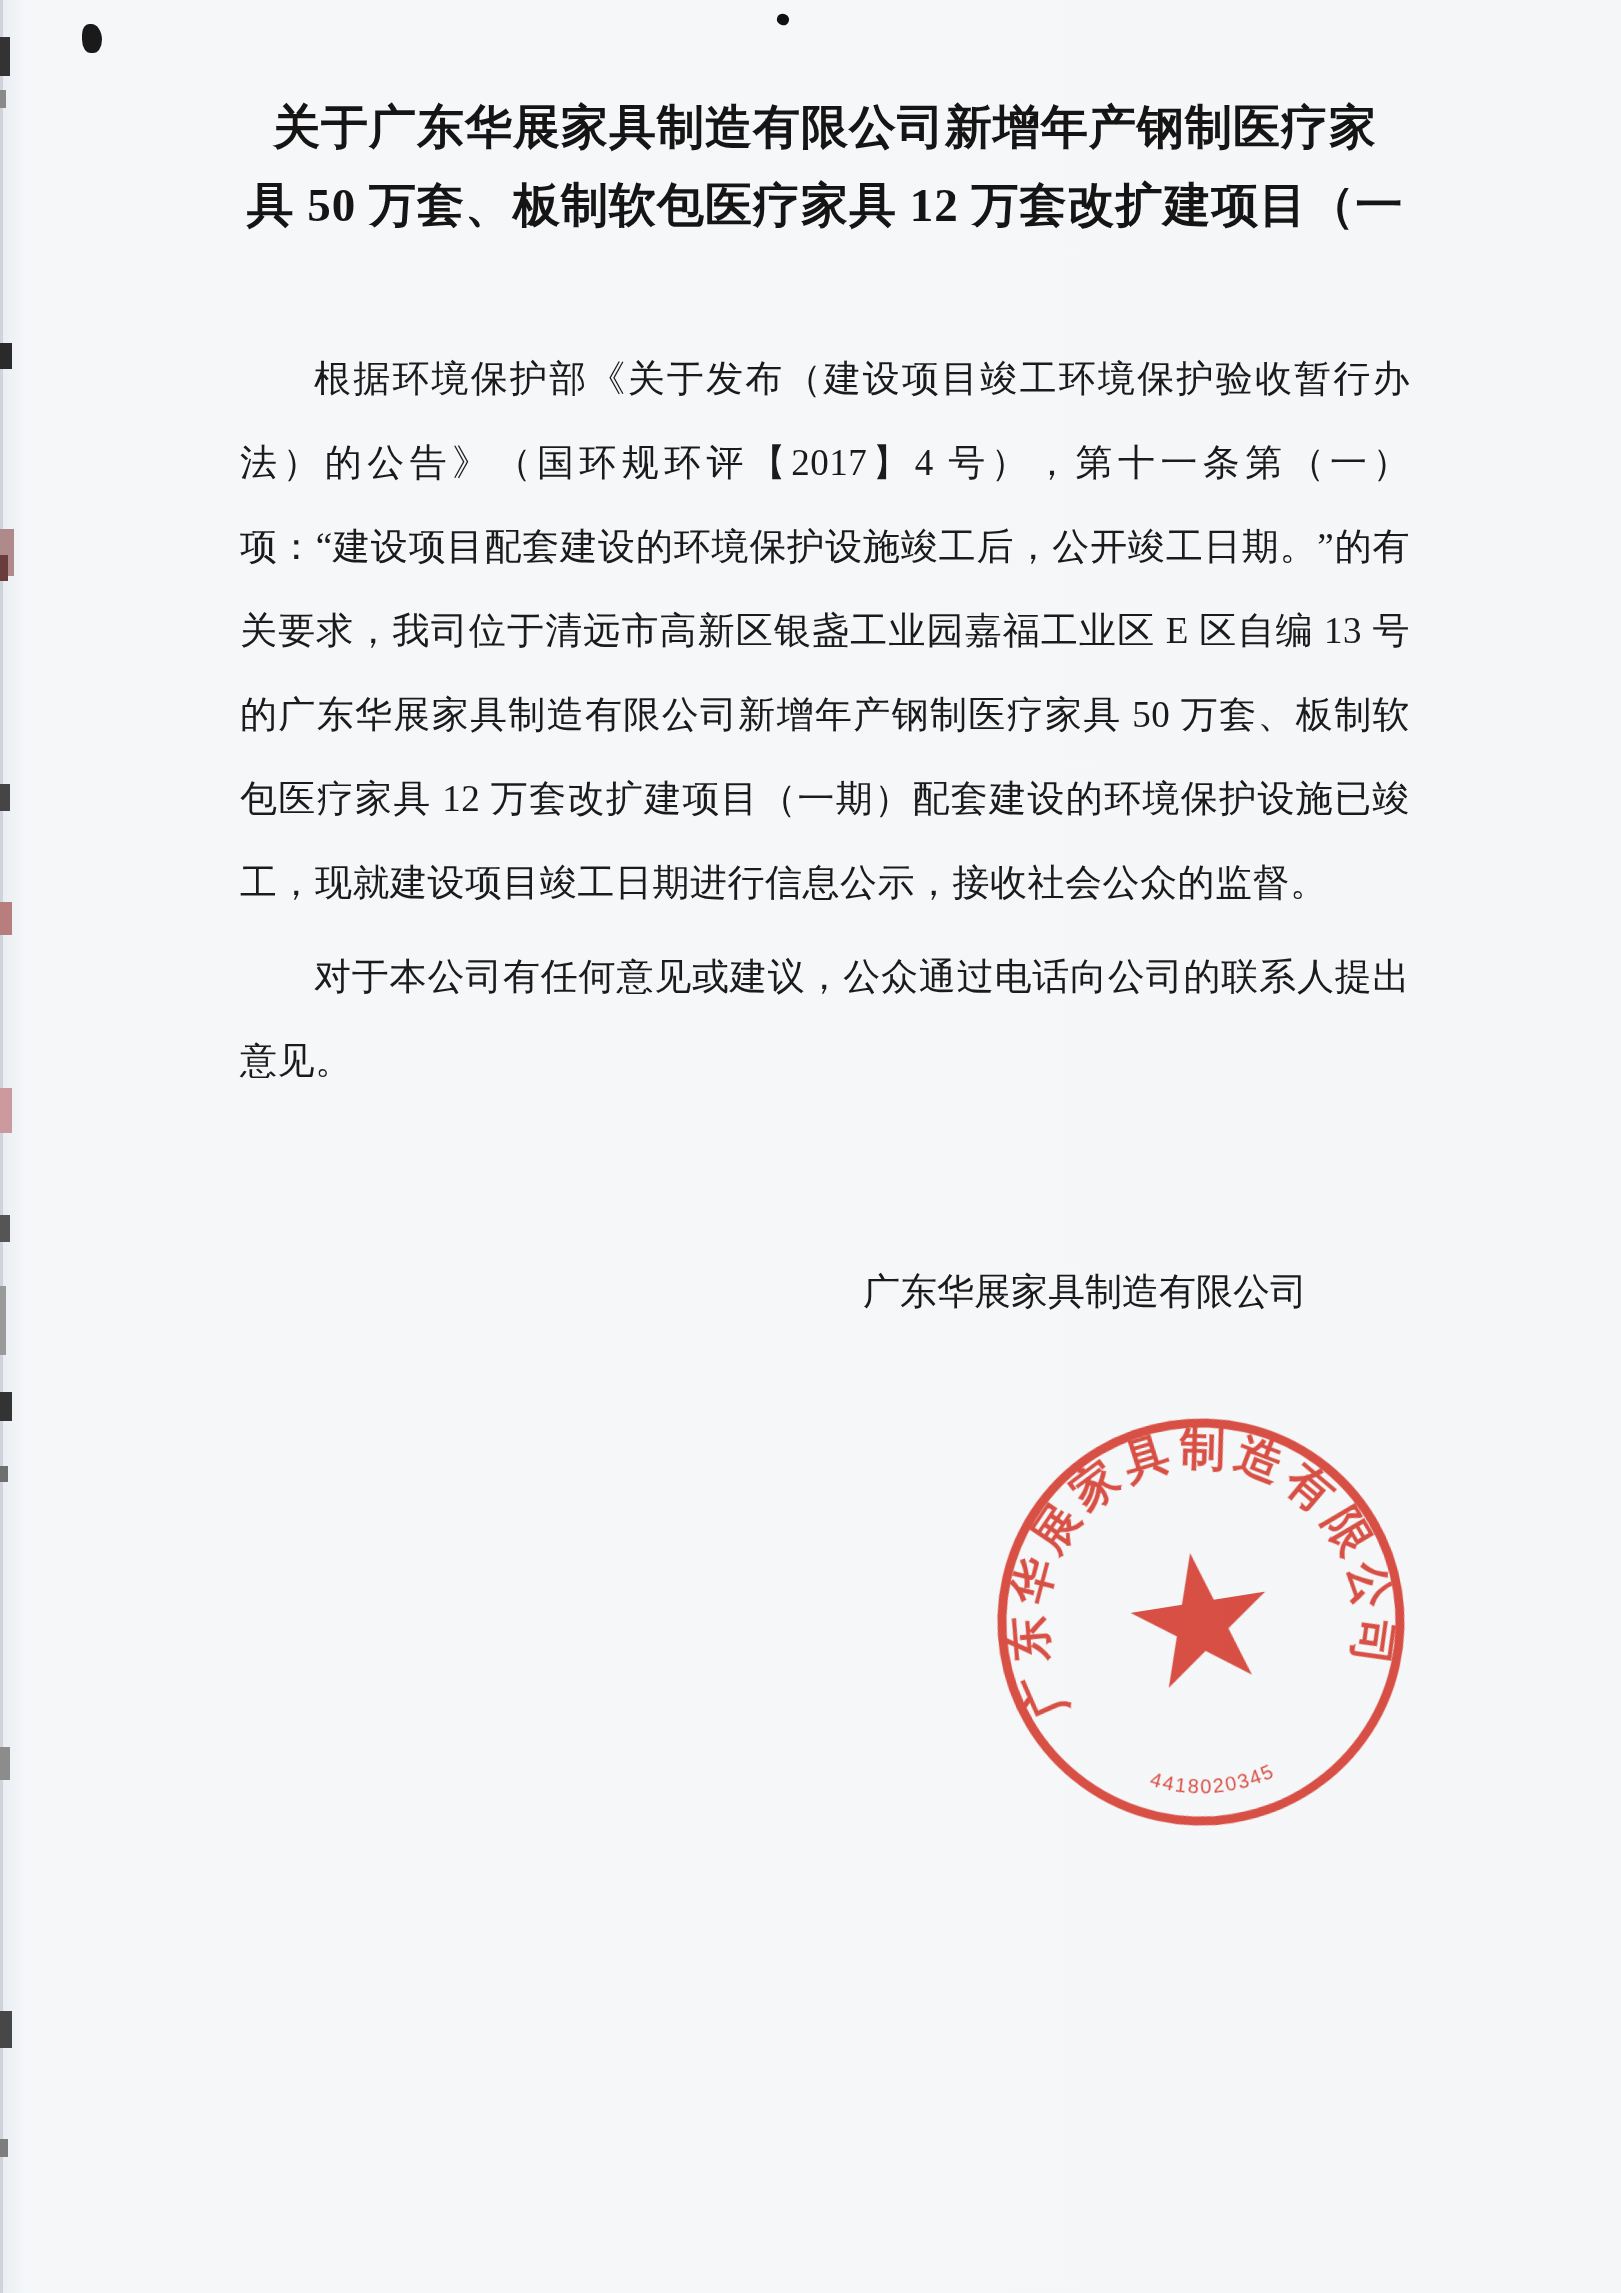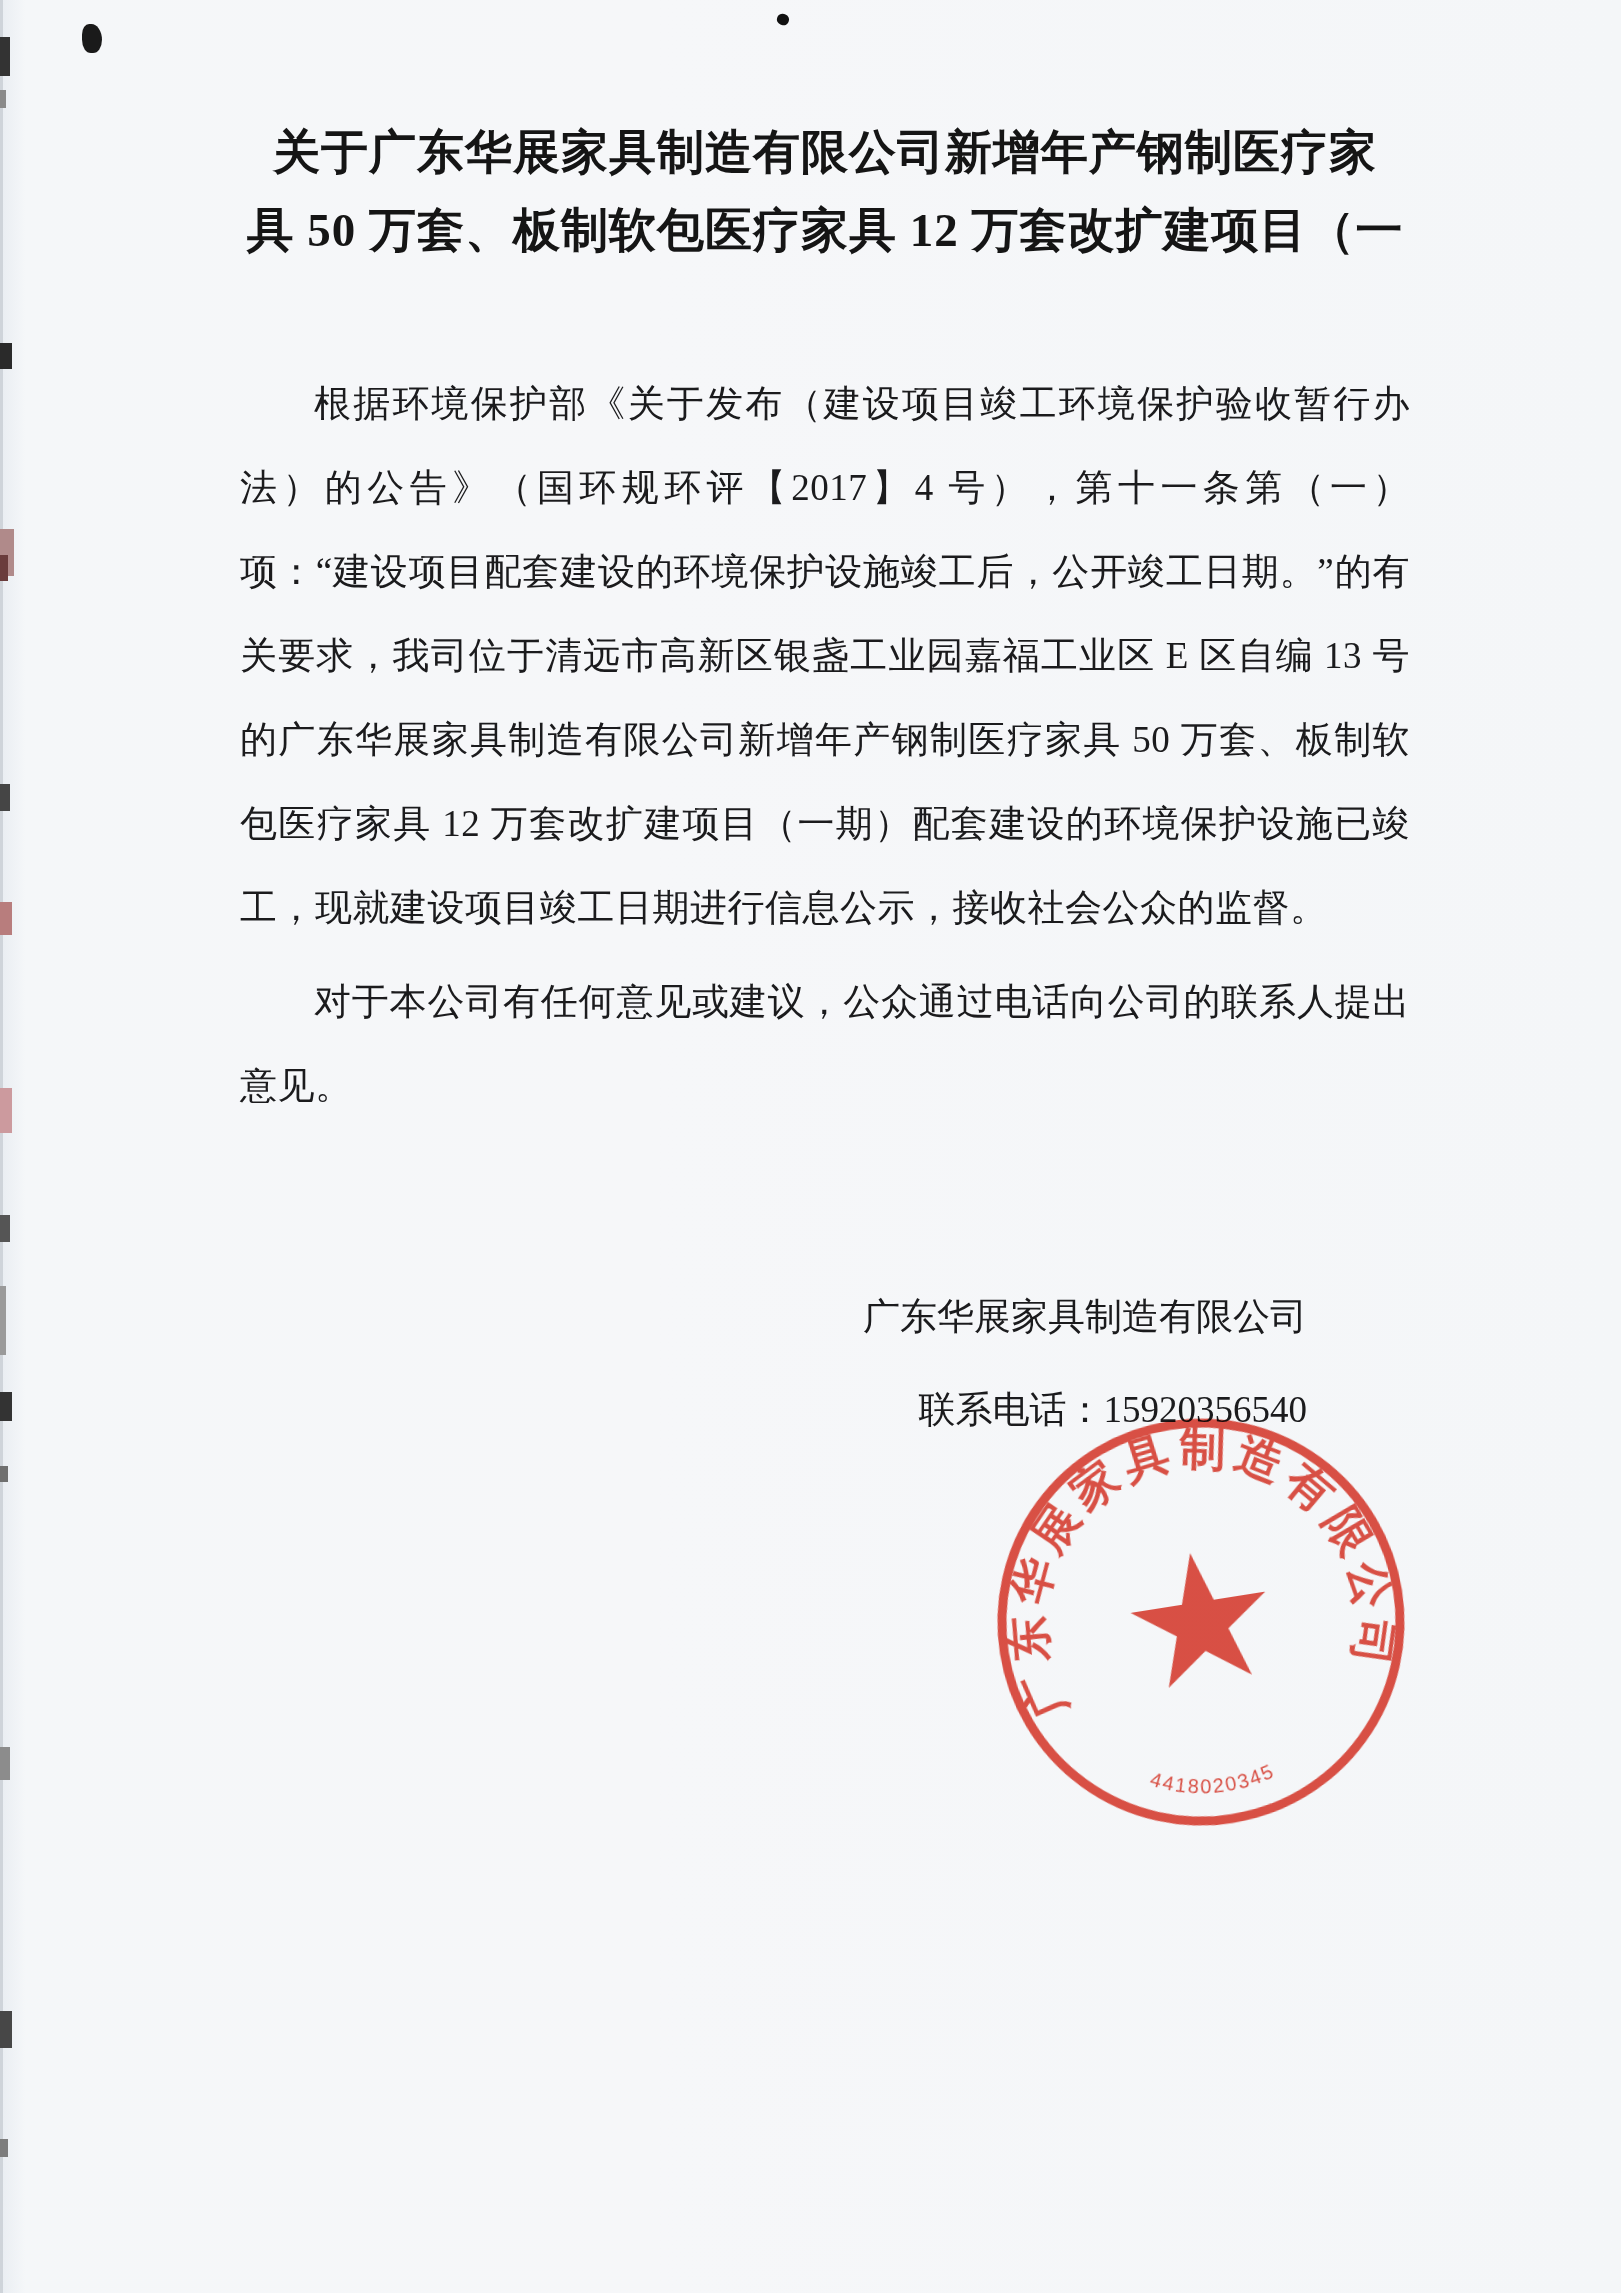--- a/index.html
+++ b/index.html
@@ -8,21 +8,21 @@
     background: #ffffff;
     font-family: "Liberation Serif", serif;
     position: relative;
     overflow: hidden;
   }
   .page {
     position: absolute; inset: 0;
     background:
       linear-gradient(90deg, rgba(210,218,228,0.35) 0px, rgba(246,248,250,0) 25.5px),
       linear-gradient(90deg, #f5f7f9 0%, #f6f7f9 40%, #f4f6f8 100%);
-    padding: 113px 201px 0 230px;
+    padding: 88px 201px 0 230px;
     box-sizing: border-box;
     color: #1c1c1e;
   }
   .doc-title {
     font-size: 47px;
     font-weight: bold;
     line-height: 78px;
     text-align: center;
     letter-spacing: 1px;
     margin: 0 0 93px 0;
@@ -74,21 +74,20 @@
     <div>具 50 万套、板制软包医疗家具 12 万套改扩建项目（一</div>
   </h1>
 
   <div class="doc-body">
     <p class="indent">根据环境保护部《关于发布（建设项目竣工环境保护验收暂行办法）的公告》（国环规环评【2017】4 号），第十一条第（一）项：“建设项目配套建设的环境保护设施竣工后，公开竣工日期。”的有关要求，我司位于清远市高新区银盏工业园嘉福工业区 E 区自编 13 号的广东华展家具制造有限公司新增年产钢制医疗家具 50 万套、板制软包医疗家具 12 万套改扩建项目（一期）配套建设的环境保护设施已竣工，现就建设项目竣工日期进行信息公示，接收社会公众的监督。</p>
     <p class="indent">对于本公司有任何意见或建议，公众通过电话向公司的联系人提出意见。</p>
   </div>
 
   <div class="signature">
     <div>广东华展家具制造有限公司</div>
-    <div><span>联系电话：</span><span>15920356540</span></div>
   </div>
 
   <div class="stamp">
     <svg viewBox="0 0 420 420" xmlns="http://www.w3.org/2000/svg">
       <circle cx="210" cy="210" r="200" fill="none" stroke-width="9" stroke="#dd3a2c"></circle>
       <g fill="#dd3a2c">
         <polygon points="210,140 226.2,189.8 278.5,189.8 236.2,220.5 252.3,270.2 210,239.5 167.7,270.2 183.8,220.5 141.5,189.8 193.8,189.8"></polygon>
         <path id="sealArcTop" d="M 66.8 276.8 A 158 158 0 1 1 353.2 276.8" fill="none"></path>
         <text font-size="46" letter-spacing="7" font-weight="bold" font-family="Liberation Serif, serif">
           <textPath href="#sealArcTop" startOffset="2">广东华展家具制造有限公司</textPath>

